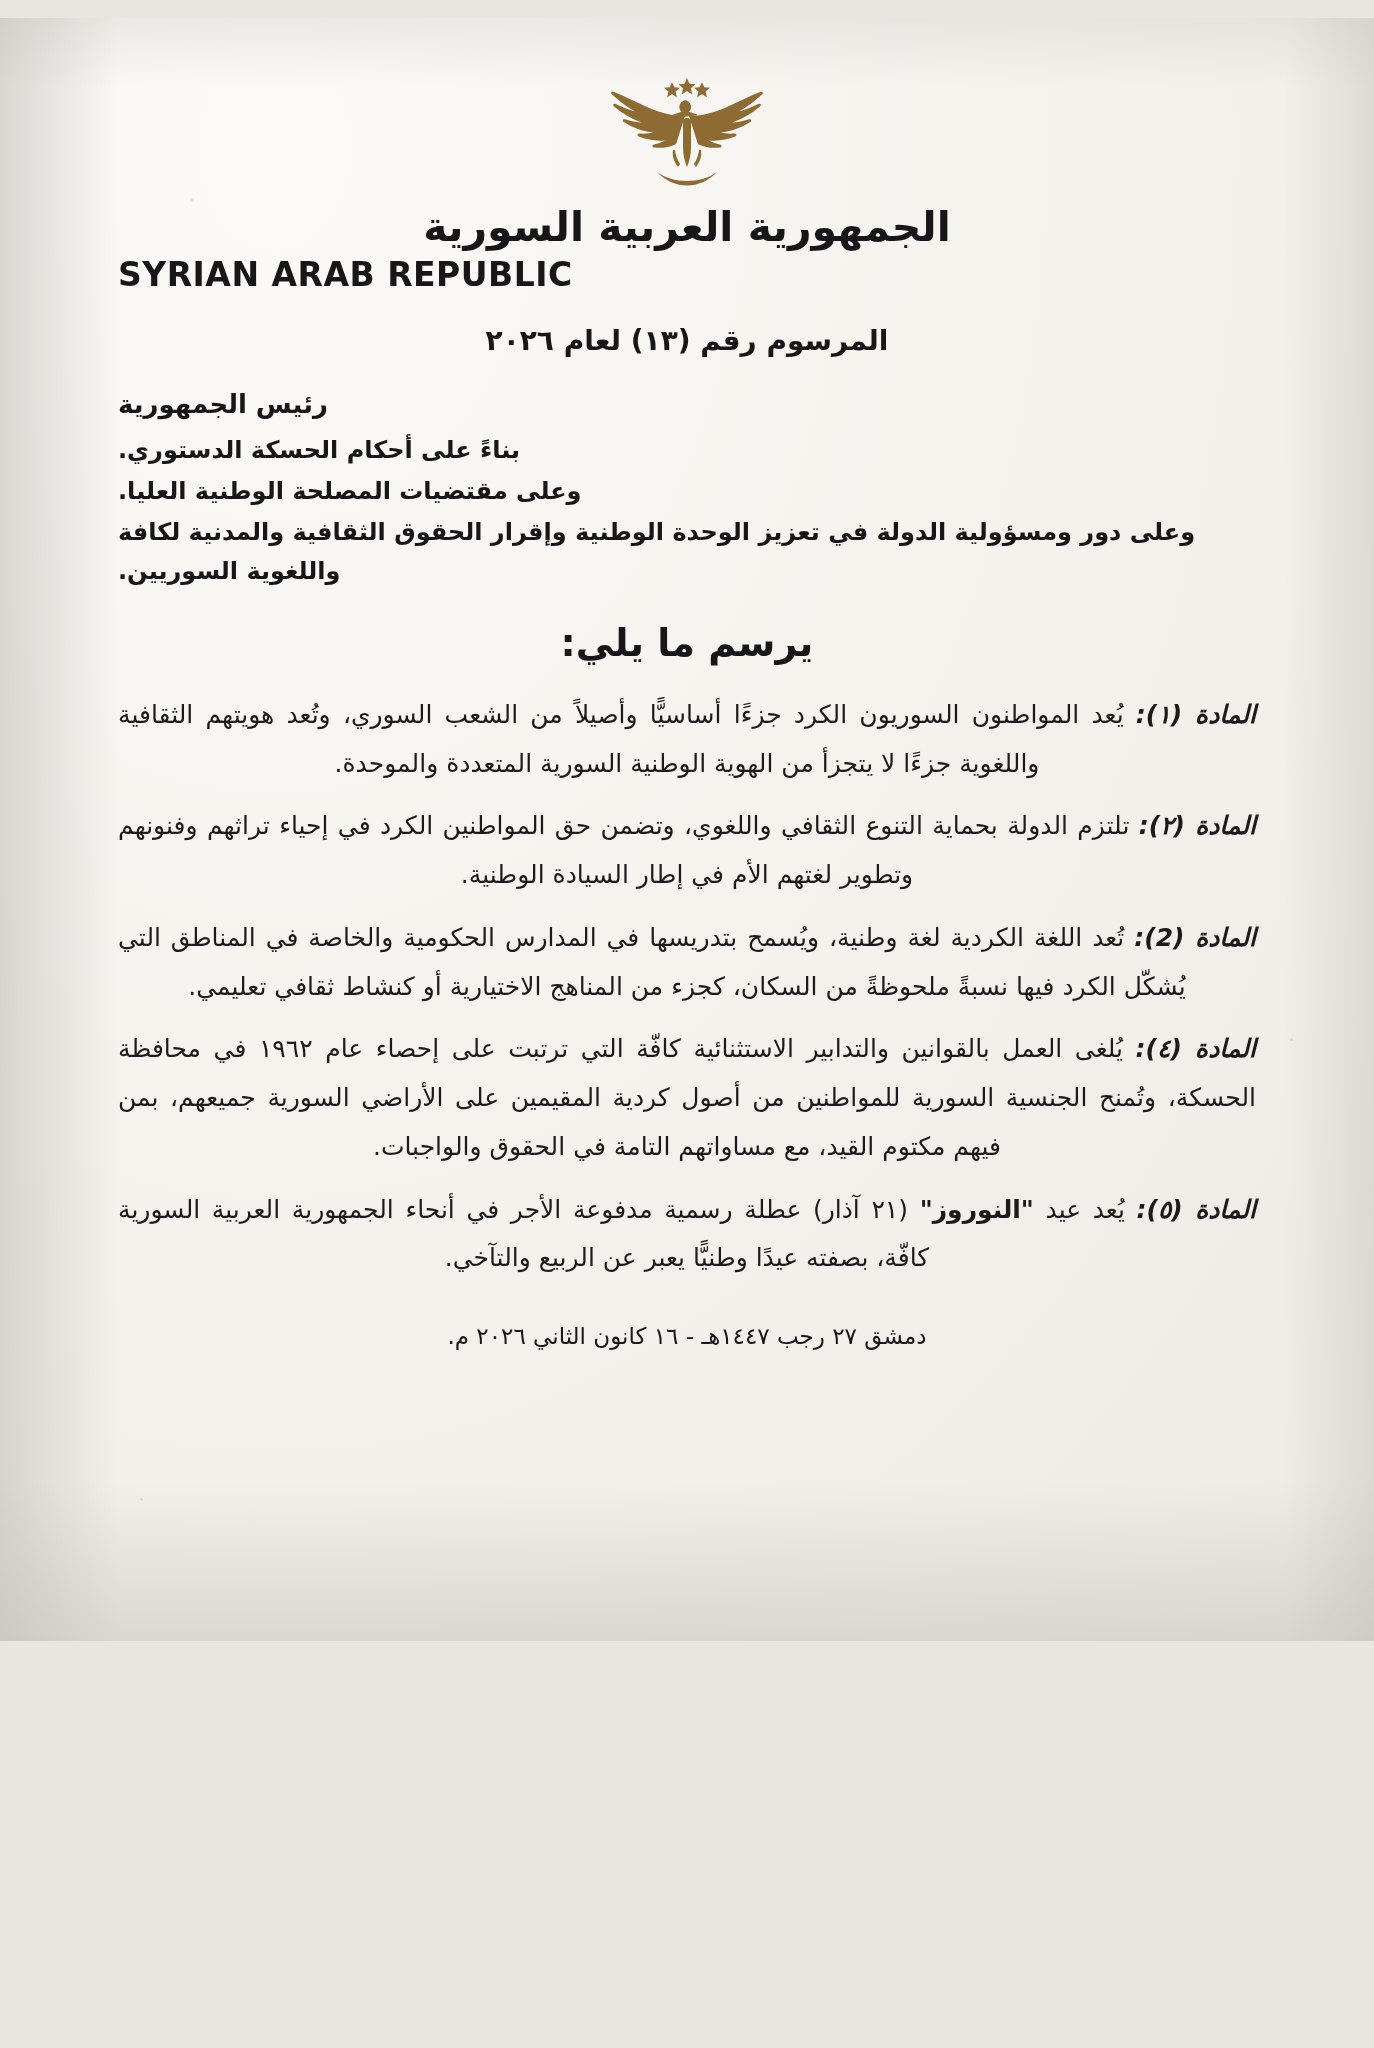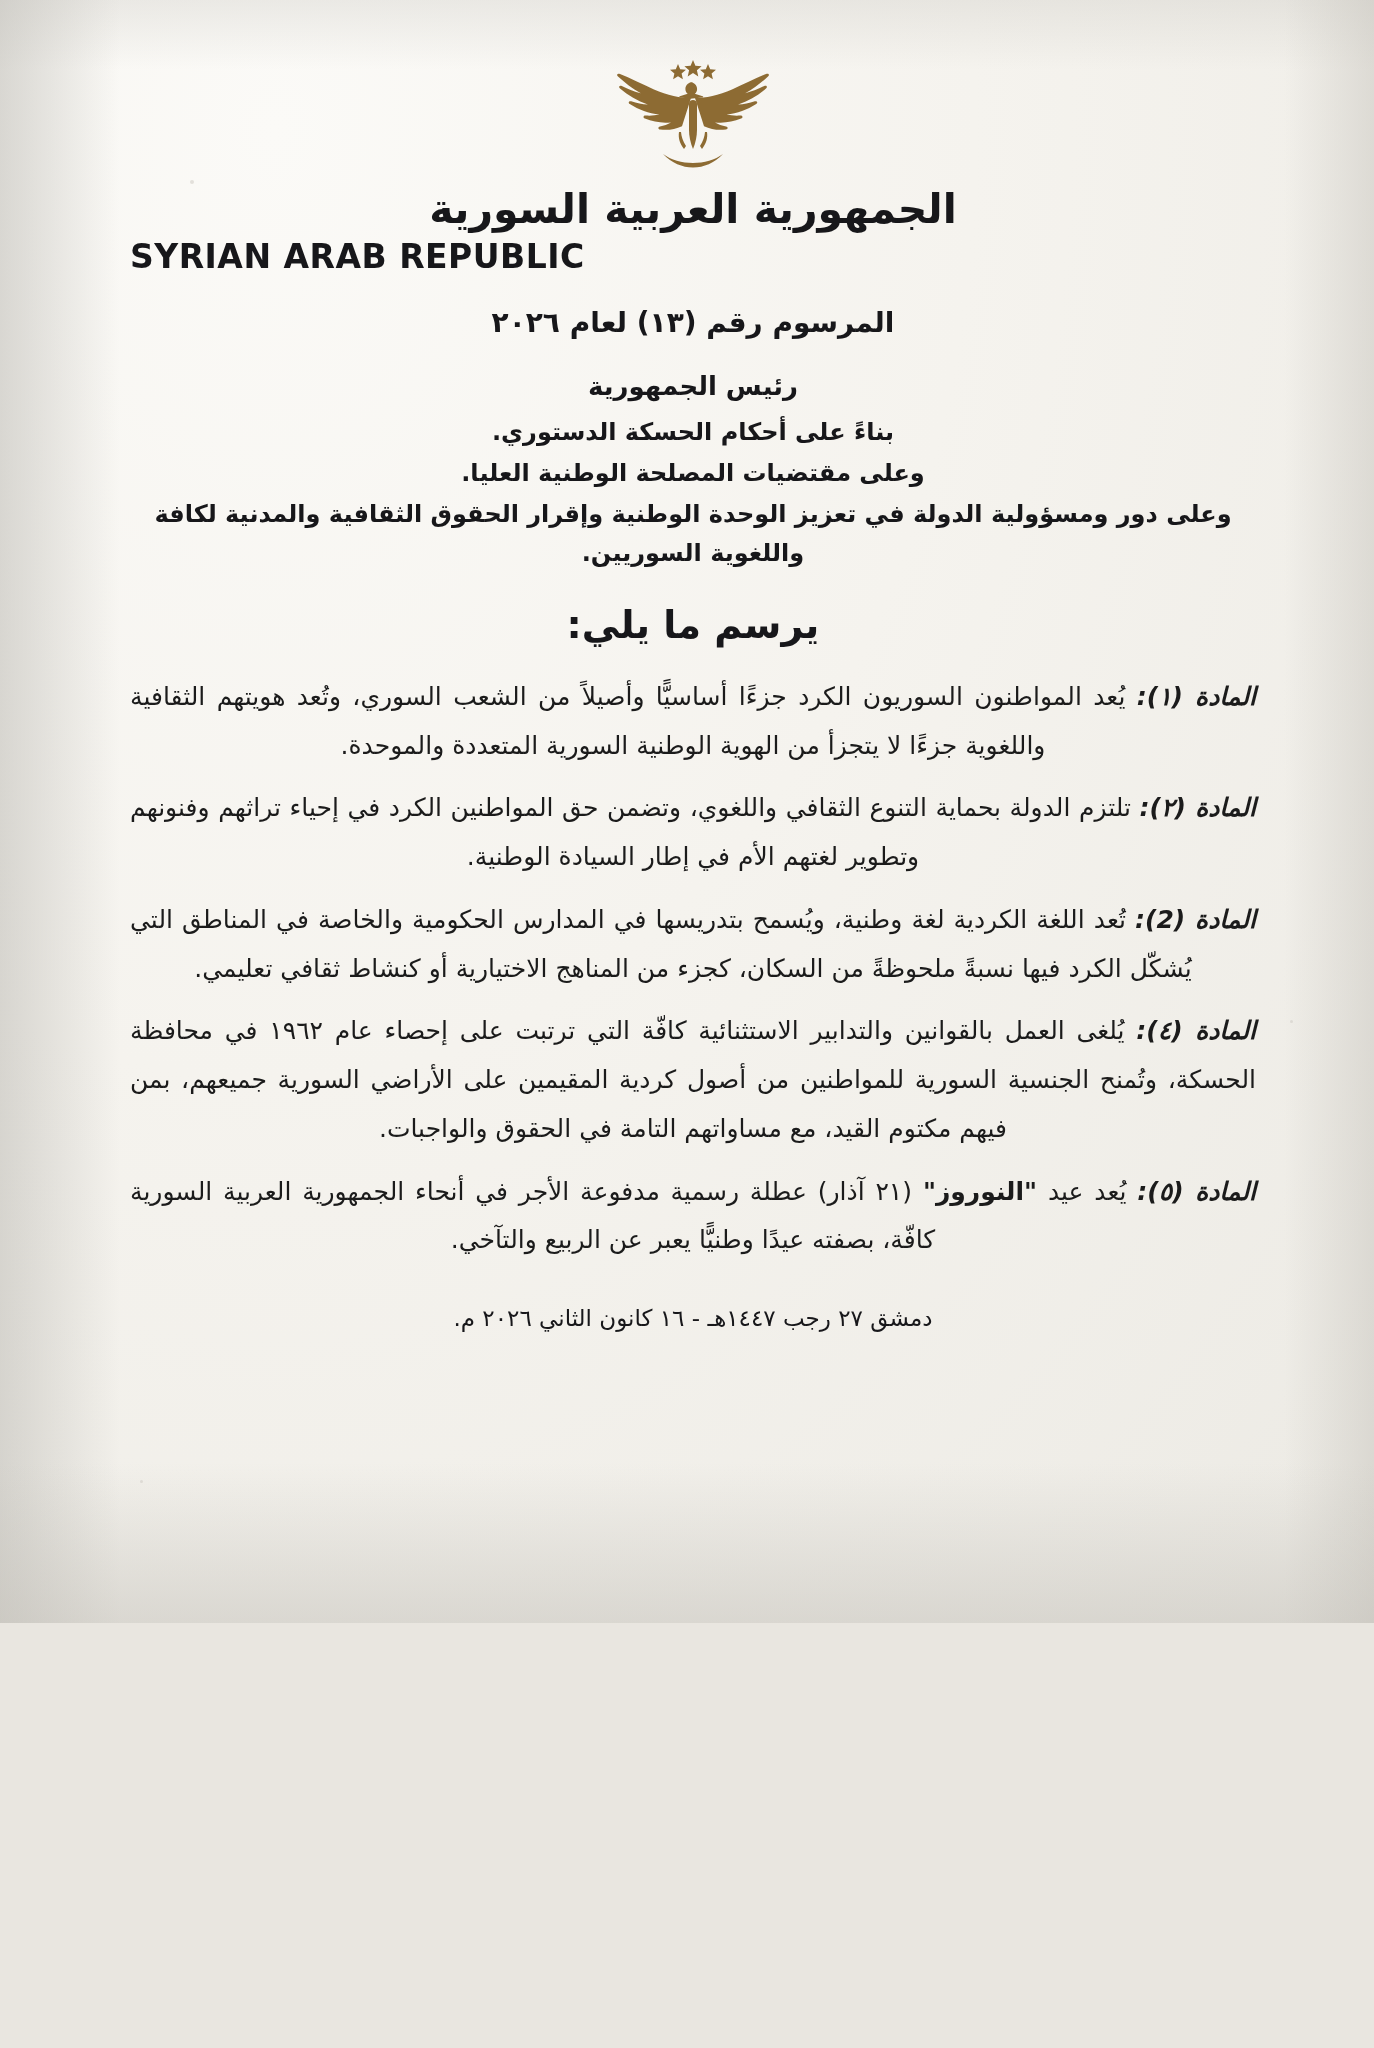--- a/index.html
+++ b/index.html
@@ -4,28 +4,27 @@
 <style>
   html, body {
     margin: 0;
     padding: 0;
     background: #e9e6e0;
   }
   .page {
     position: relative;
     width: 1374px;
     height: 1623px;
-    margin: 0 auto;
+    margin: 18px auto;
     background:
       radial-gradient(ellipse at 20% 8%, #fbfaf7 0%, #f5f3ee 45%, #eceae4 100%);
     overflow: hidden;
     font-family: "DejaVu Sans", "Liberation Sans", sans-serif;
     color: #1d1d1b;
     box-sizing: border-box;
-    padding-left: 12px;
   }
   
   .paper-shade-left {
     position: absolute; top: 0; left: 0; width: 120px; height: 100%;
     background: linear-gradient(to right, rgba(190,188,182,0.55), rgba(255,255,255,0));
     pointer-events: none;
   }
   .paper-shade-right {
     position: absolute; top: 0; right: 0; width: 90px; height: 100%;
     background: linear-gradient(to left, rgba(196,193,186,0.45), rgba(255,255,255,0));
@@ -81,21 +80,21 @@
   .decree-number {
     text-align: center;
     font-size: 28px;
     font-weight: 700;
     color: #17171a;
     margin: 6px 0 26px 0;
   }
 
   
   .preamble {
-    text-align: center;
+    text-align: left;
     font-size: 24px;
     font-weight: 700;
     line-height: 1.62;
     color: #17171a;
     margin: 0 0 6px 0;
   }
   .preamble .head {
     display: block;
     font-size: 26px;
     margin-bottom: 6px;

